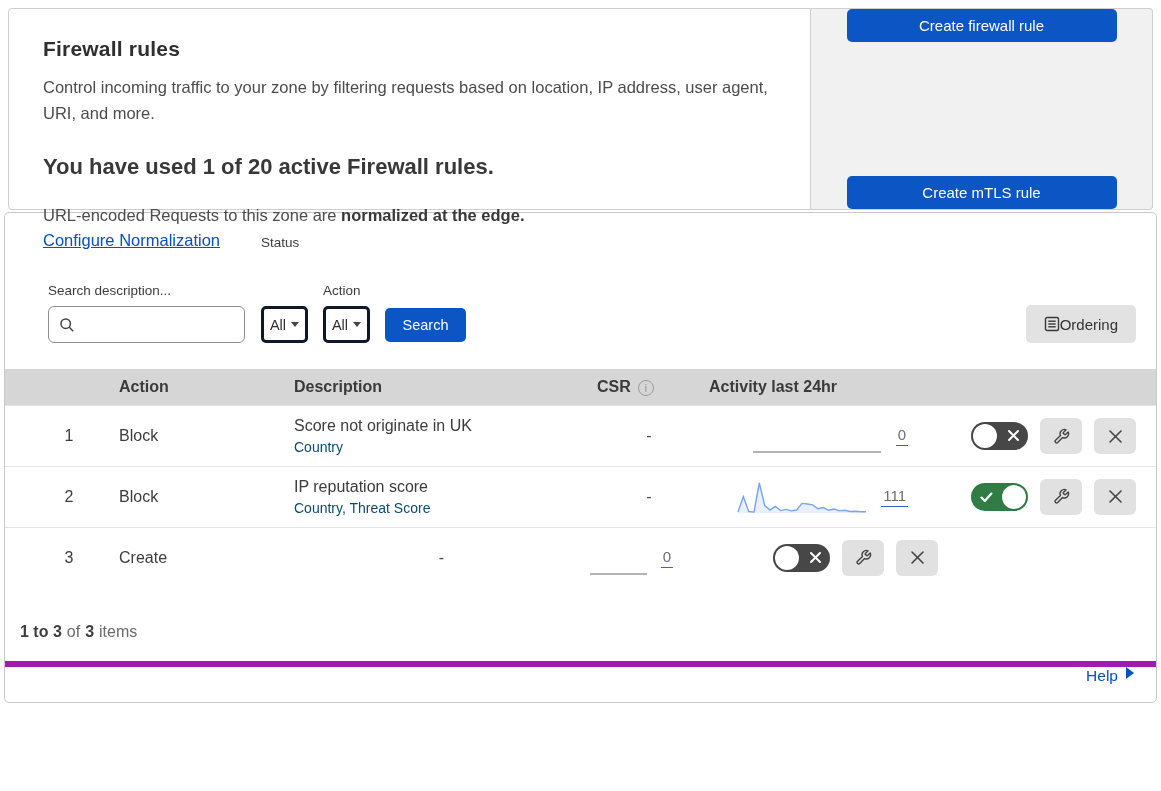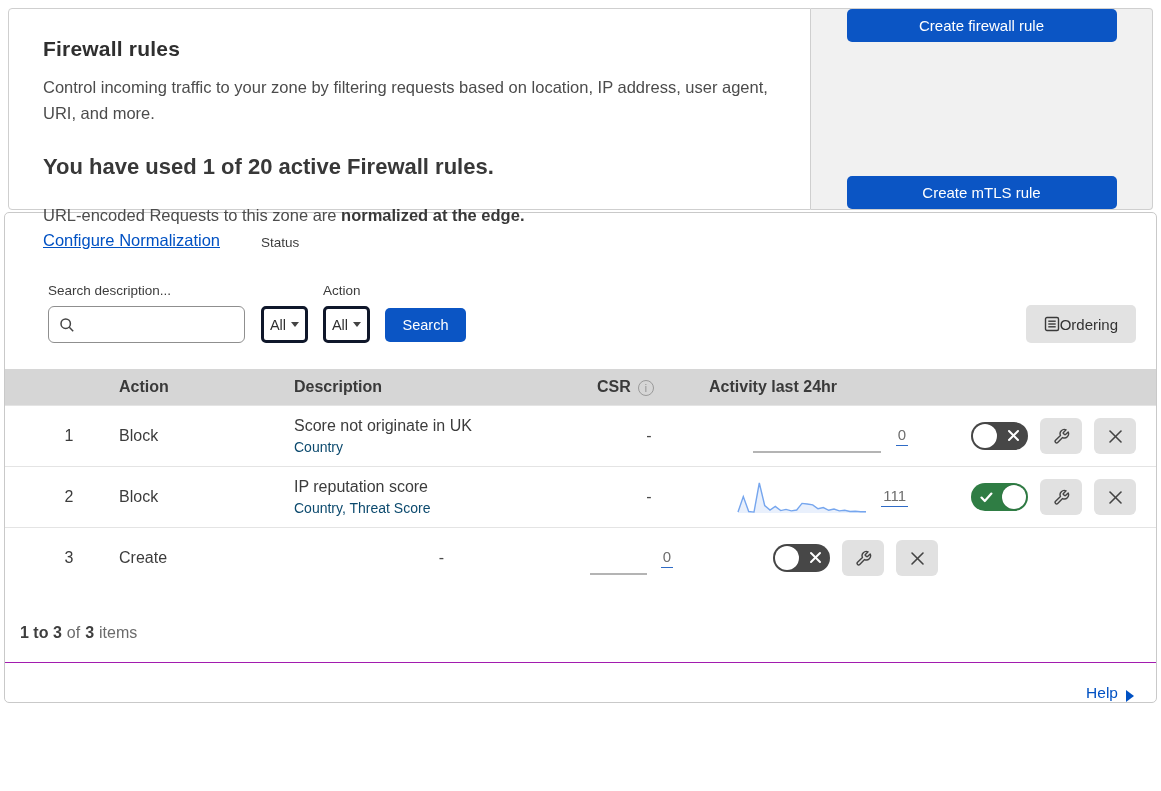--- a/index.html
+++ b/index.html
@@ -84,21 +84,21 @@
   .toggle.on .knob { right:2px; }
   .toggle.on .glyph-check { position:absolute; left:9px; top:8px; }
 
   .icon-btn { width:42px; height:36px; background:#e1e1e1; border:none; border-radius:6px;
     display:flex; align-items:center; justify-content:center; cursor:pointer; color:#444; }
 
   
   .summary { display:flex; gap:5px; padding:36px 0 20px 15px; font-size:16px; color:#6b6b6b;
     margin-top:auto; }
   .summary b { color:#3e3e3e; }
-  .help-row { border-top:1px solid #a21caf; height:46px; display:flex; align-items:flex-end;
+  .help-row { border-top:6px solid #a21caf; height:46px; display:flex; align-items:flex-start;
     justify-content:flex-end; gap:8px; padding-right:22px; }
   .help-link { font-size:15.5px; color:var(--link-blue,#0051c3); cursor:pointer; }
   .help-arrow { width:0; height:0; border-top:6px solid transparent; border-bottom:6px solid transparent;
     border-left:8px solid var(--link-blue,#0051c3); }
 </style>
 </head>
 <body>
 
 <div class="top-row">
   <div class="intro-panel">

